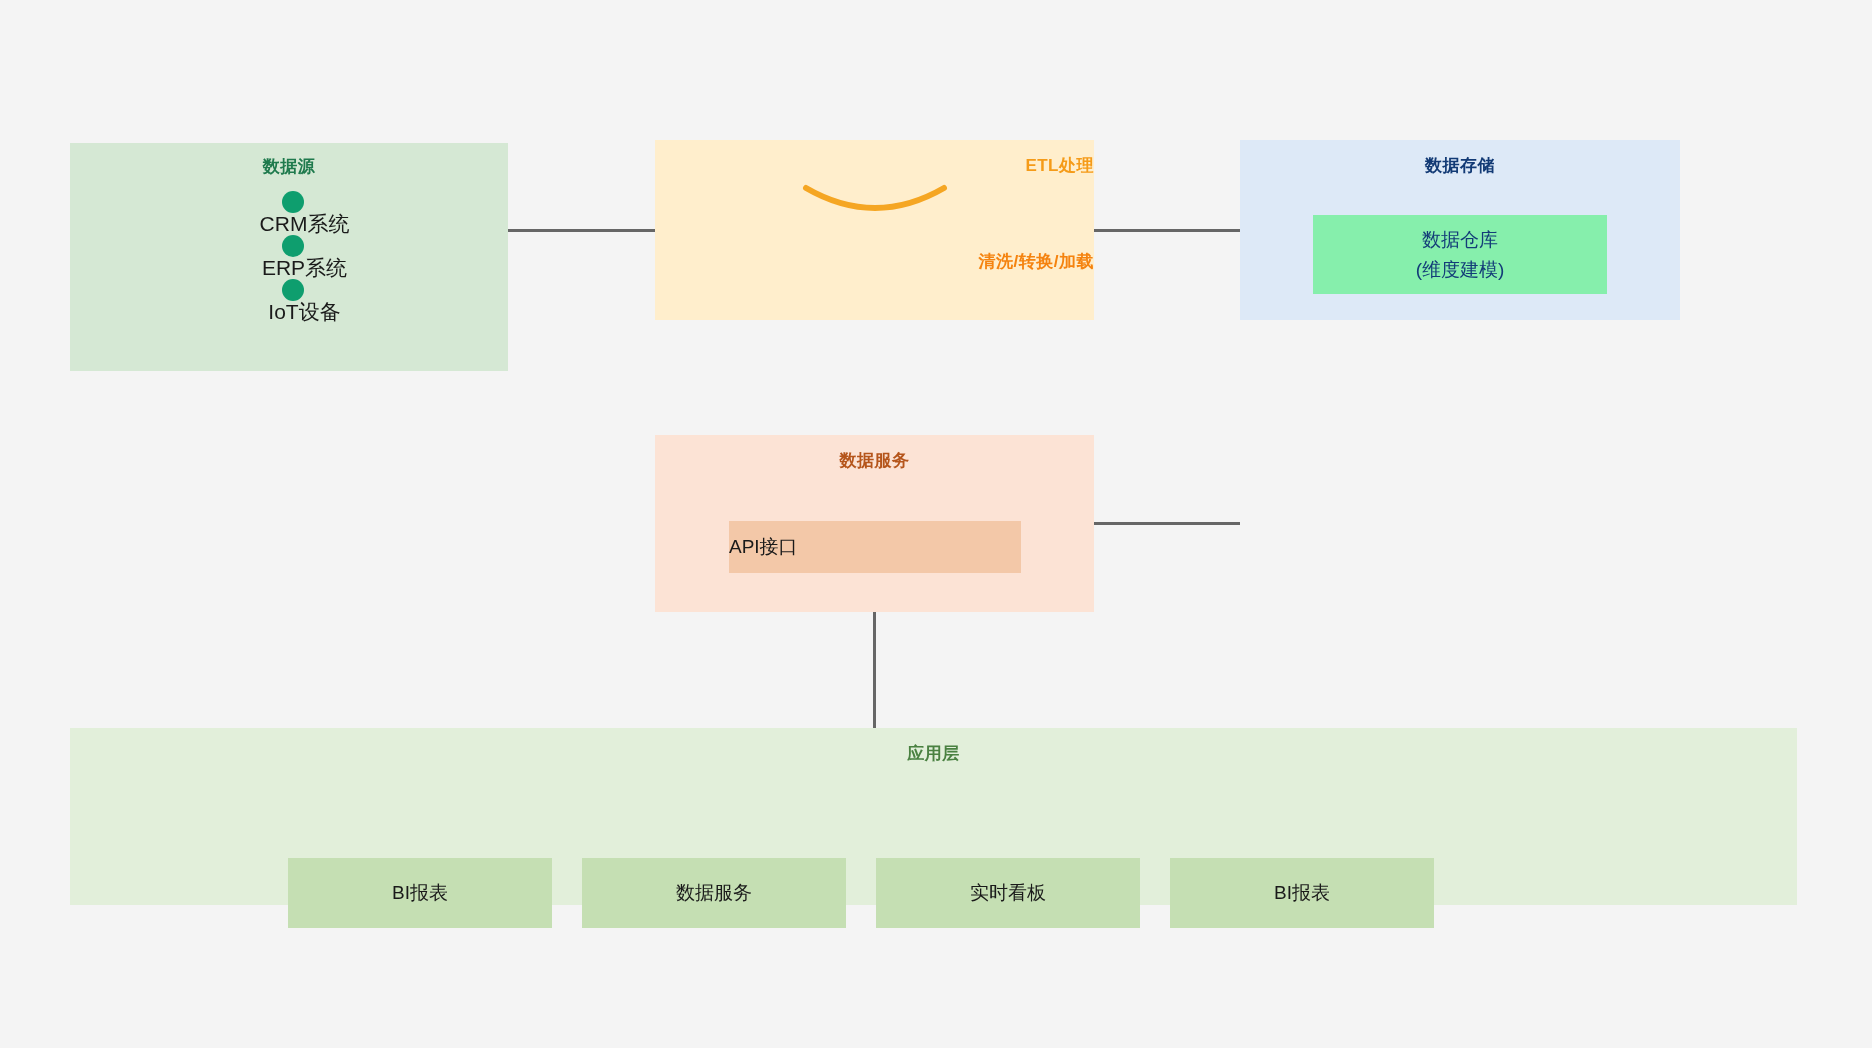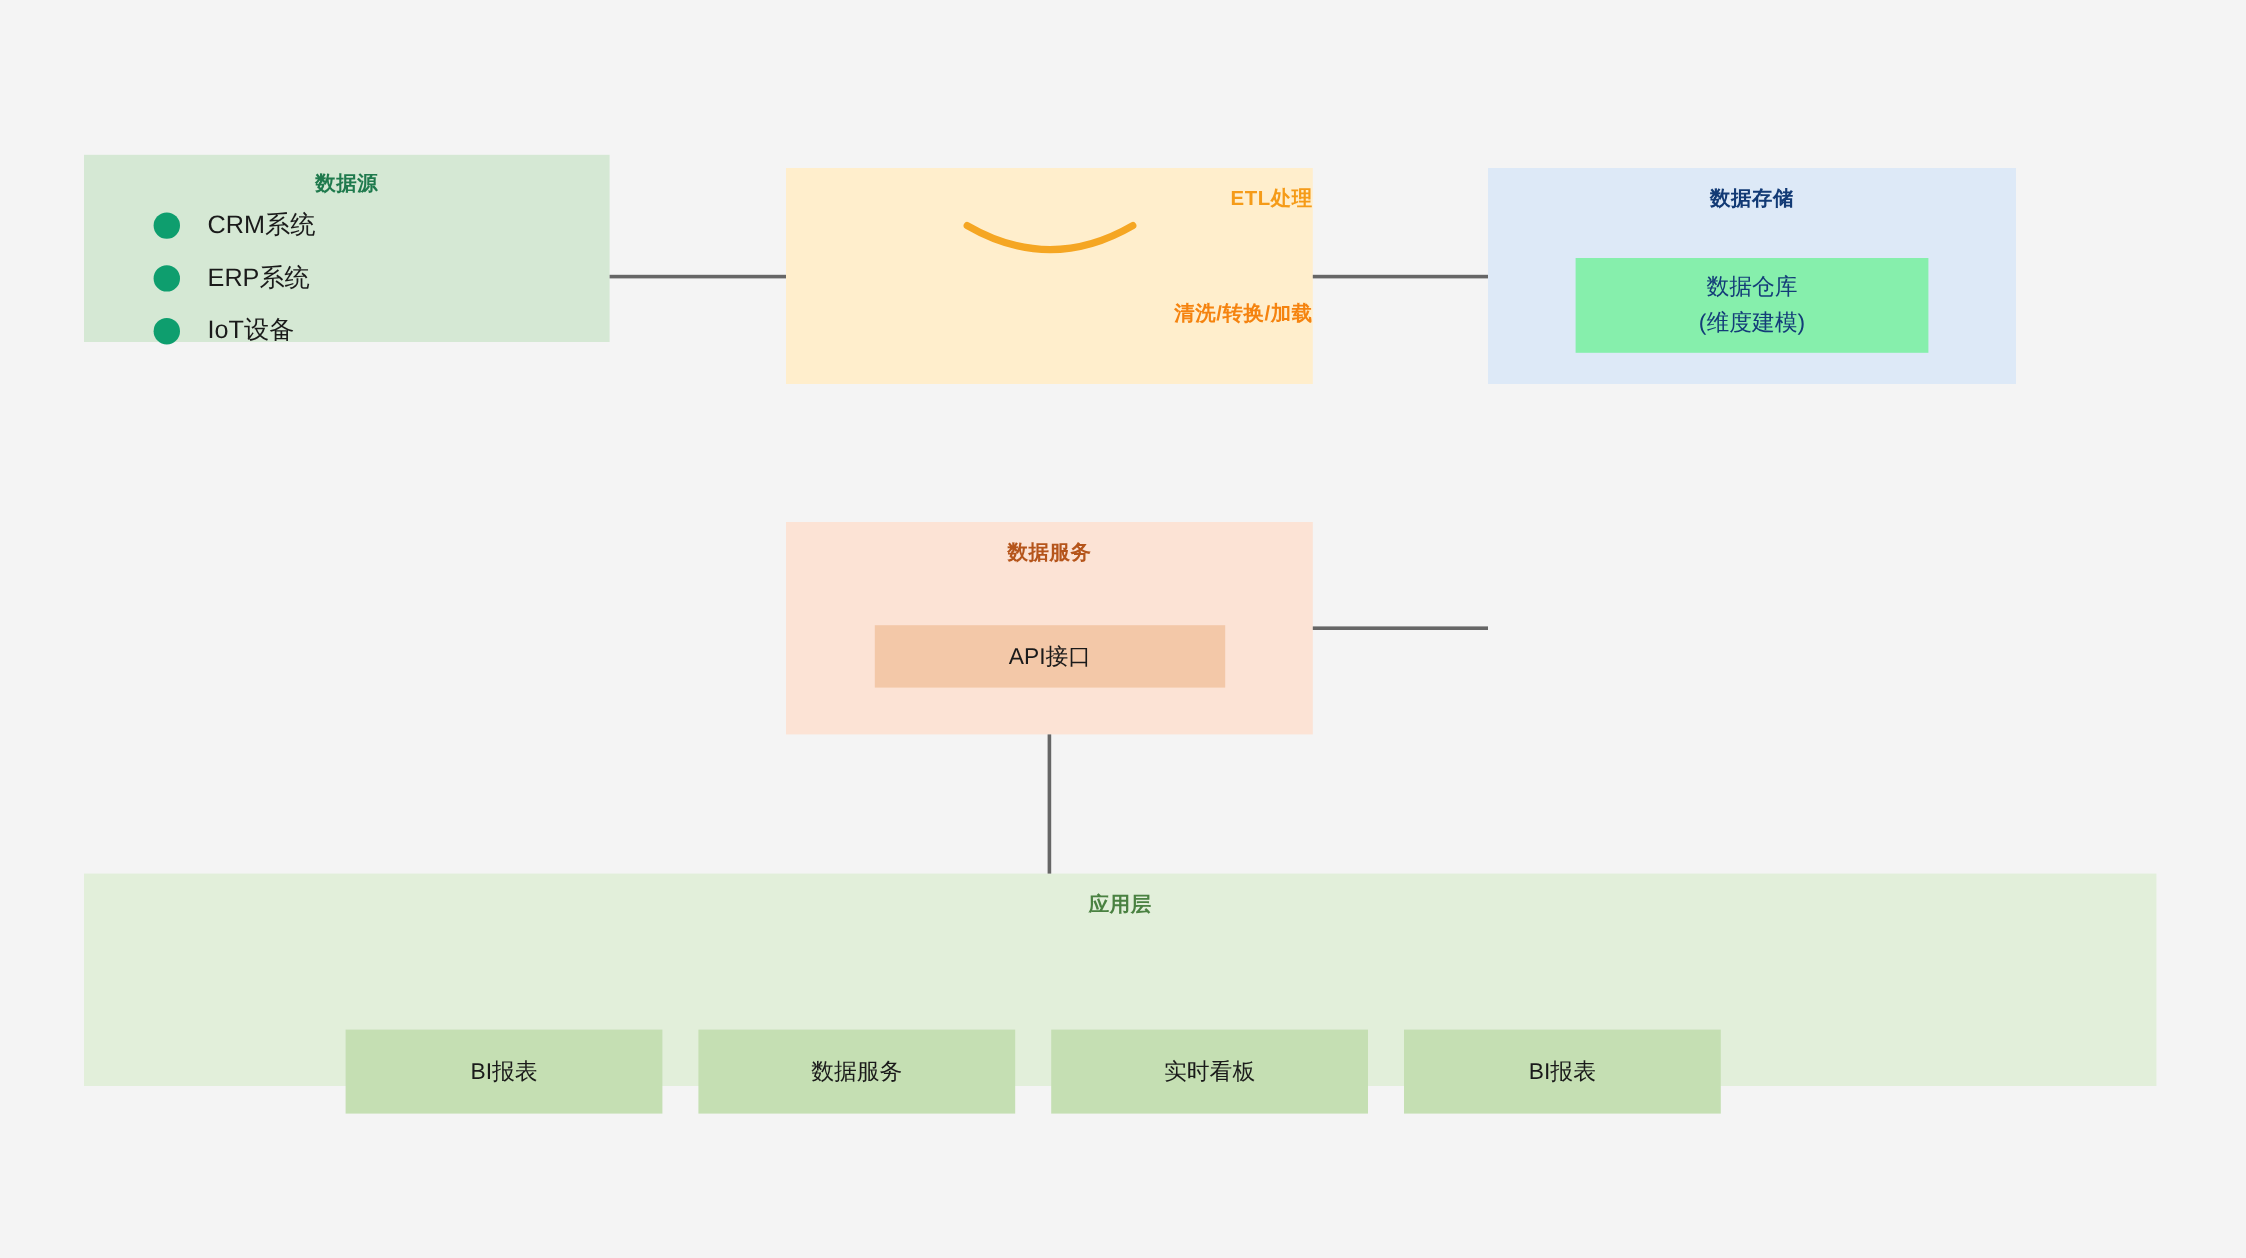--- a/index.html
+++ b/index.html
@@ -21,23 +21,23 @@
   }
 
   .node {
     position: absolute;
     box-sizing: border-box;
   }
 
   
   .ds-box {
     left: 70px;
-    top: 129px;
+    top: 143px;
     width: 438px;
-    height: 156px;
+    height: 228px;
     background: #d5e8d4;
   }
   .ds-title {
     position: absolute;
     left: 0;
     top: 12px;
     width: 100%;
     text-align: center;
     font-size: 17px;
     font-weight: bold;
@@ -45,21 +45,23 @@
     letter-spacing: 0.5px;
   }
   .ds-list {
     position: absolute;
     left: 58px;
     top: 48px;
     width: 330px;
   }
   .ds-item {
     display: flex;
+    align-items: center;
     height: 44px;
+    flex-direction: column;
   }
   .ds-dot {
     width: 22px;
     height: 22px;
     border-radius: 50%;
     background: #0e9e6e;
     flex: 0 0 auto;
   }
   .ds-label {
     margin-left: 23px;
@@ -164,21 +166,21 @@
   }
   .svc-inner {
     position: absolute;
     left: 74px;
     top: 86px;
     width: 292px;
     height: 52px;
     background: #f3c8a8;
     display: flex;
     align-items: center;
-    justify-content: center;
+    justify-content: flex-start;
   }
   .svc-inner-label {
     font-size: 19px;
     color: #1a1a1a;
   }
 
   
   .app-box {
     left: 70px;
     top: 728px;

